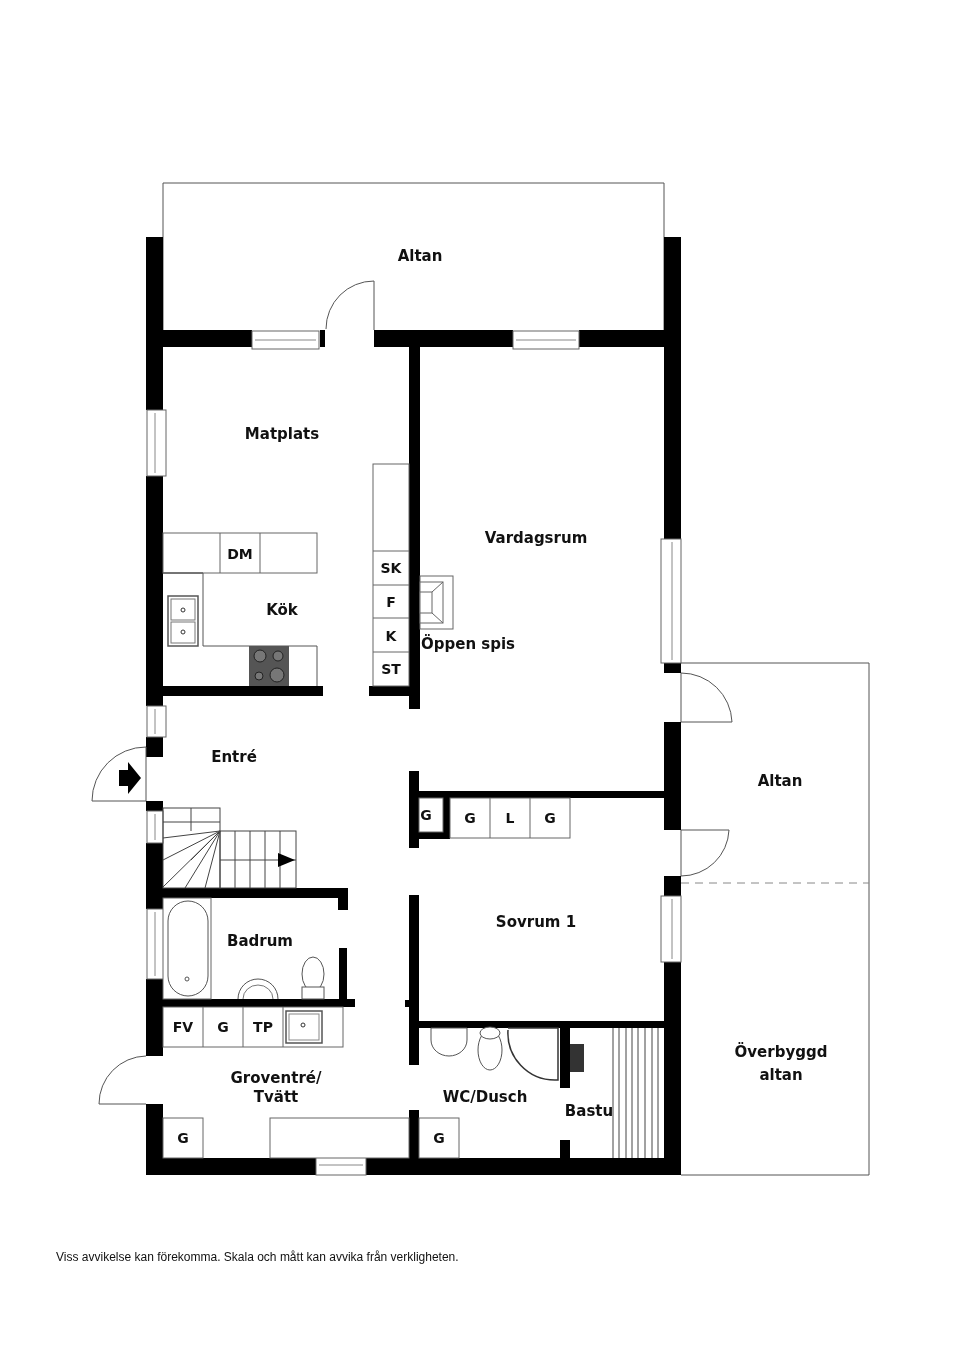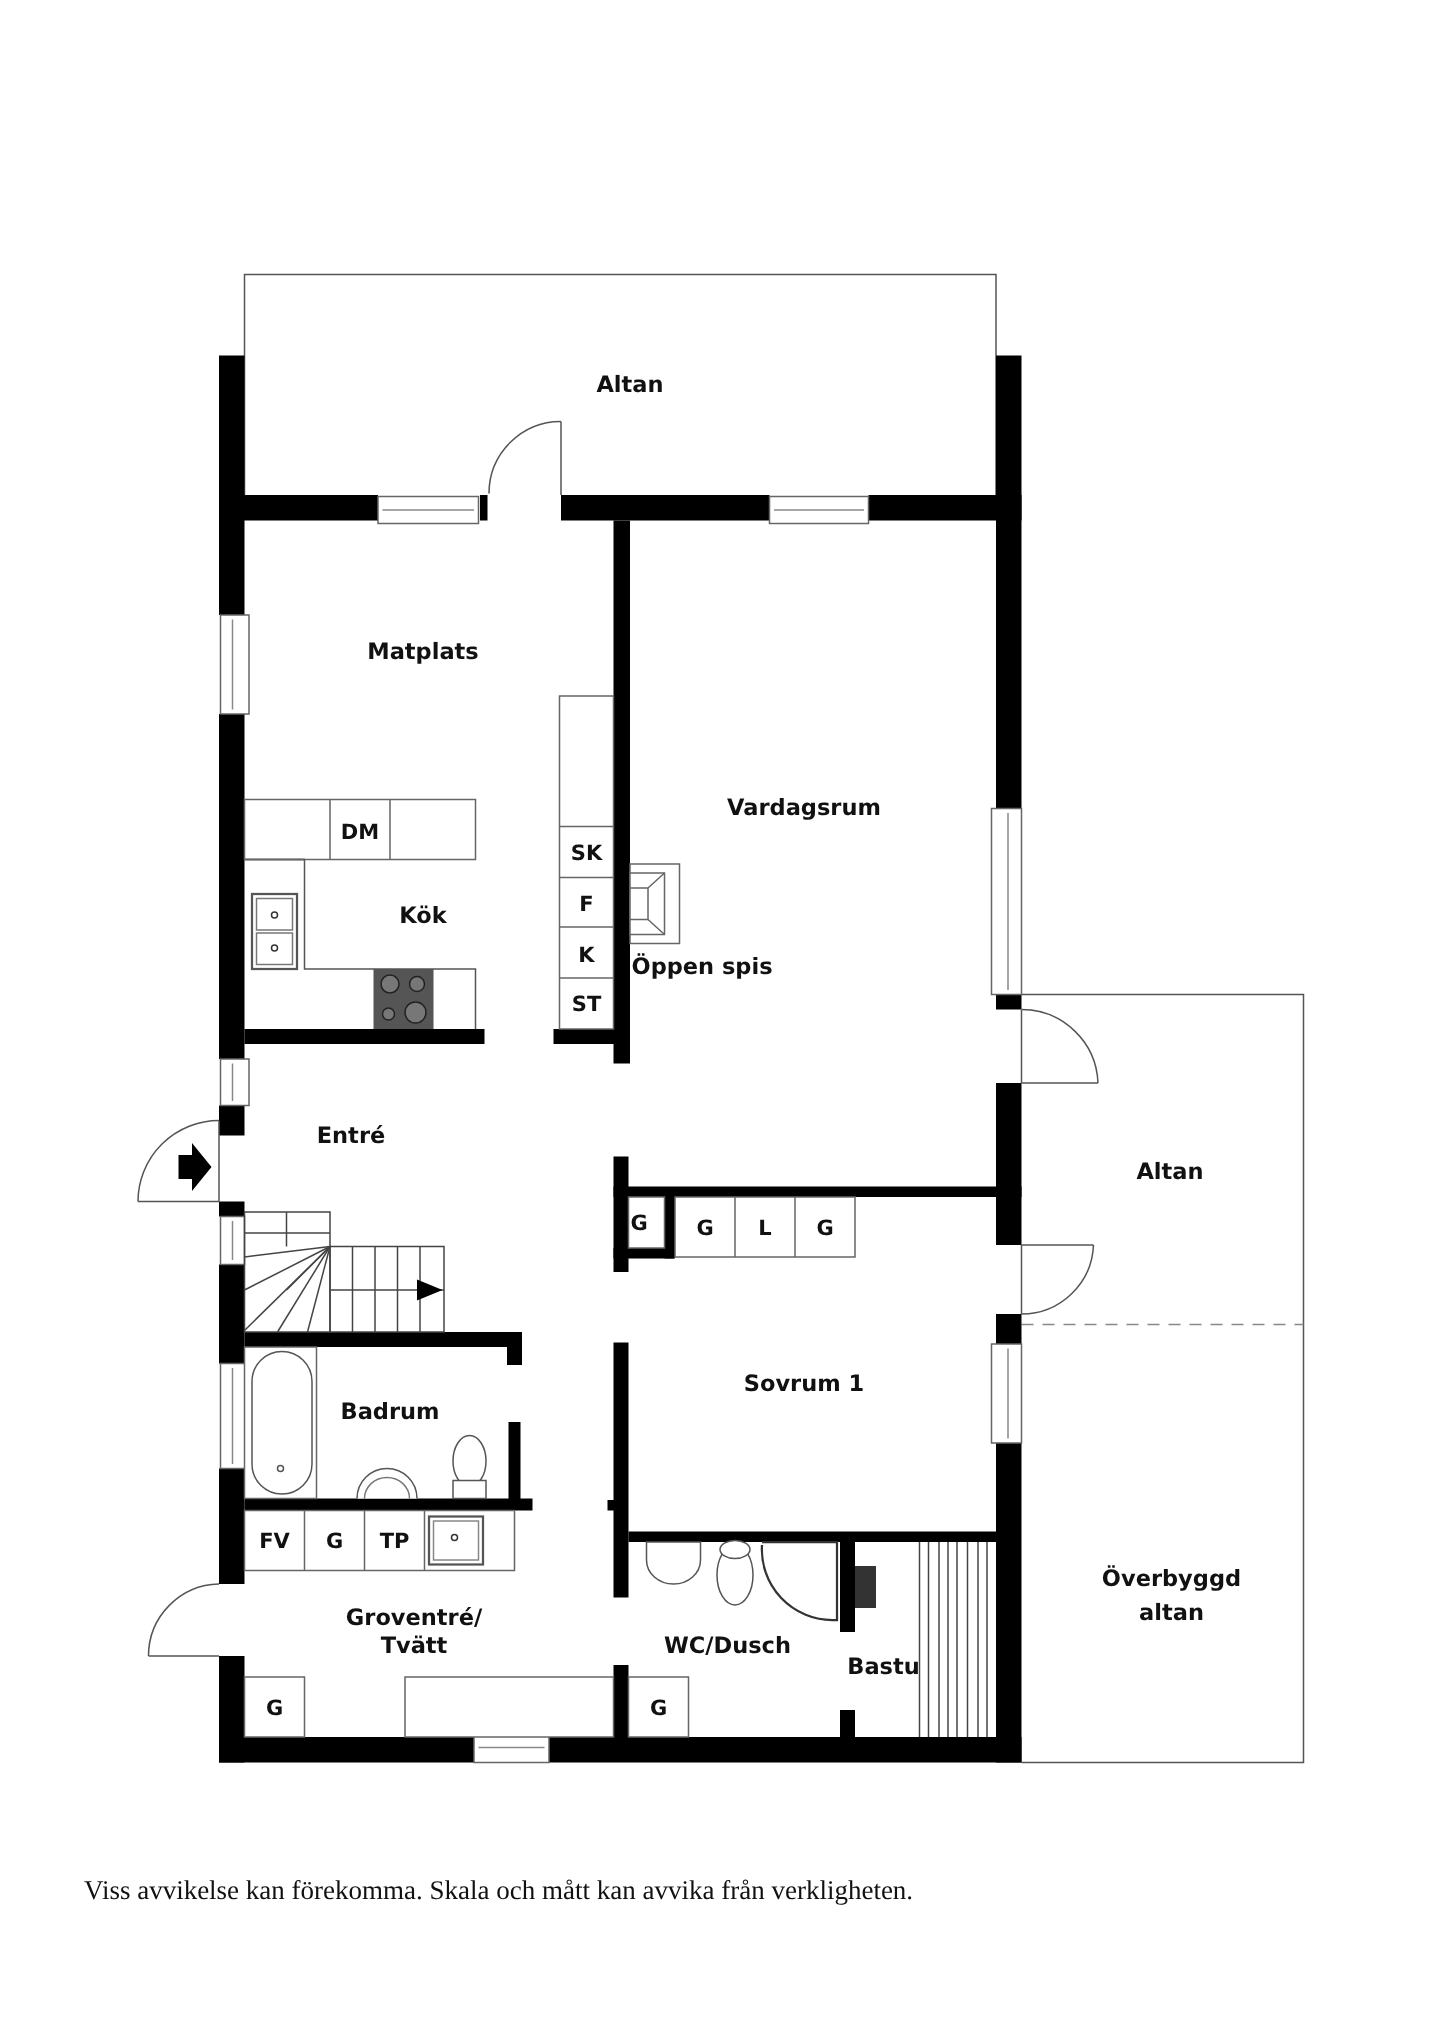--- a/index.html
+++ b/index.html
@@ -4,21 +4,21 @@
 <style>
   html,body{margin:0;padding:0;background:#fff;}
   body{width:960px;height:1358px;position:relative;overflow:hidden;}
   #plan{position:absolute;left:0;top:0;width:960px;height:1358px;}
   .wall{fill:#000;}
   .thin{fill:none;stroke:#555;stroke-width:1;}
   .fix{fill:#fff;stroke:#666;stroke-width:1;}
   .win{fill:#fff;stroke:#666;stroke-width:1;}
   .room-label{font-family:"DejaVu Sans",sans-serif;font-weight:bold;font-size:15px;fill:#111;}
   .small-label{font-family:"DejaVu Sans",sans-serif;font-weight:bold;font-size:14px;fill:#111;}
-  .disclaimer{position:absolute;left:56px;top:1250px;font-family:Liberation Serif, serif;font-size:18px;color:#111;}
+  .disclaimer{position:absolute;left:56px;top:1250px;font-family:Liberation Sans, sans-serif;font-size:12px;color:#111;}
 </style>
 </head>
 <body>
 
 <svg id="plan" viewBox="0 0 960 1358" xmlns="http://www.w3.org/2000/svg">
 
   <g>
     <polyline class="thin" points="163,330 163,183 664,183 664,330"></polyline>
   </g>
   <g>

